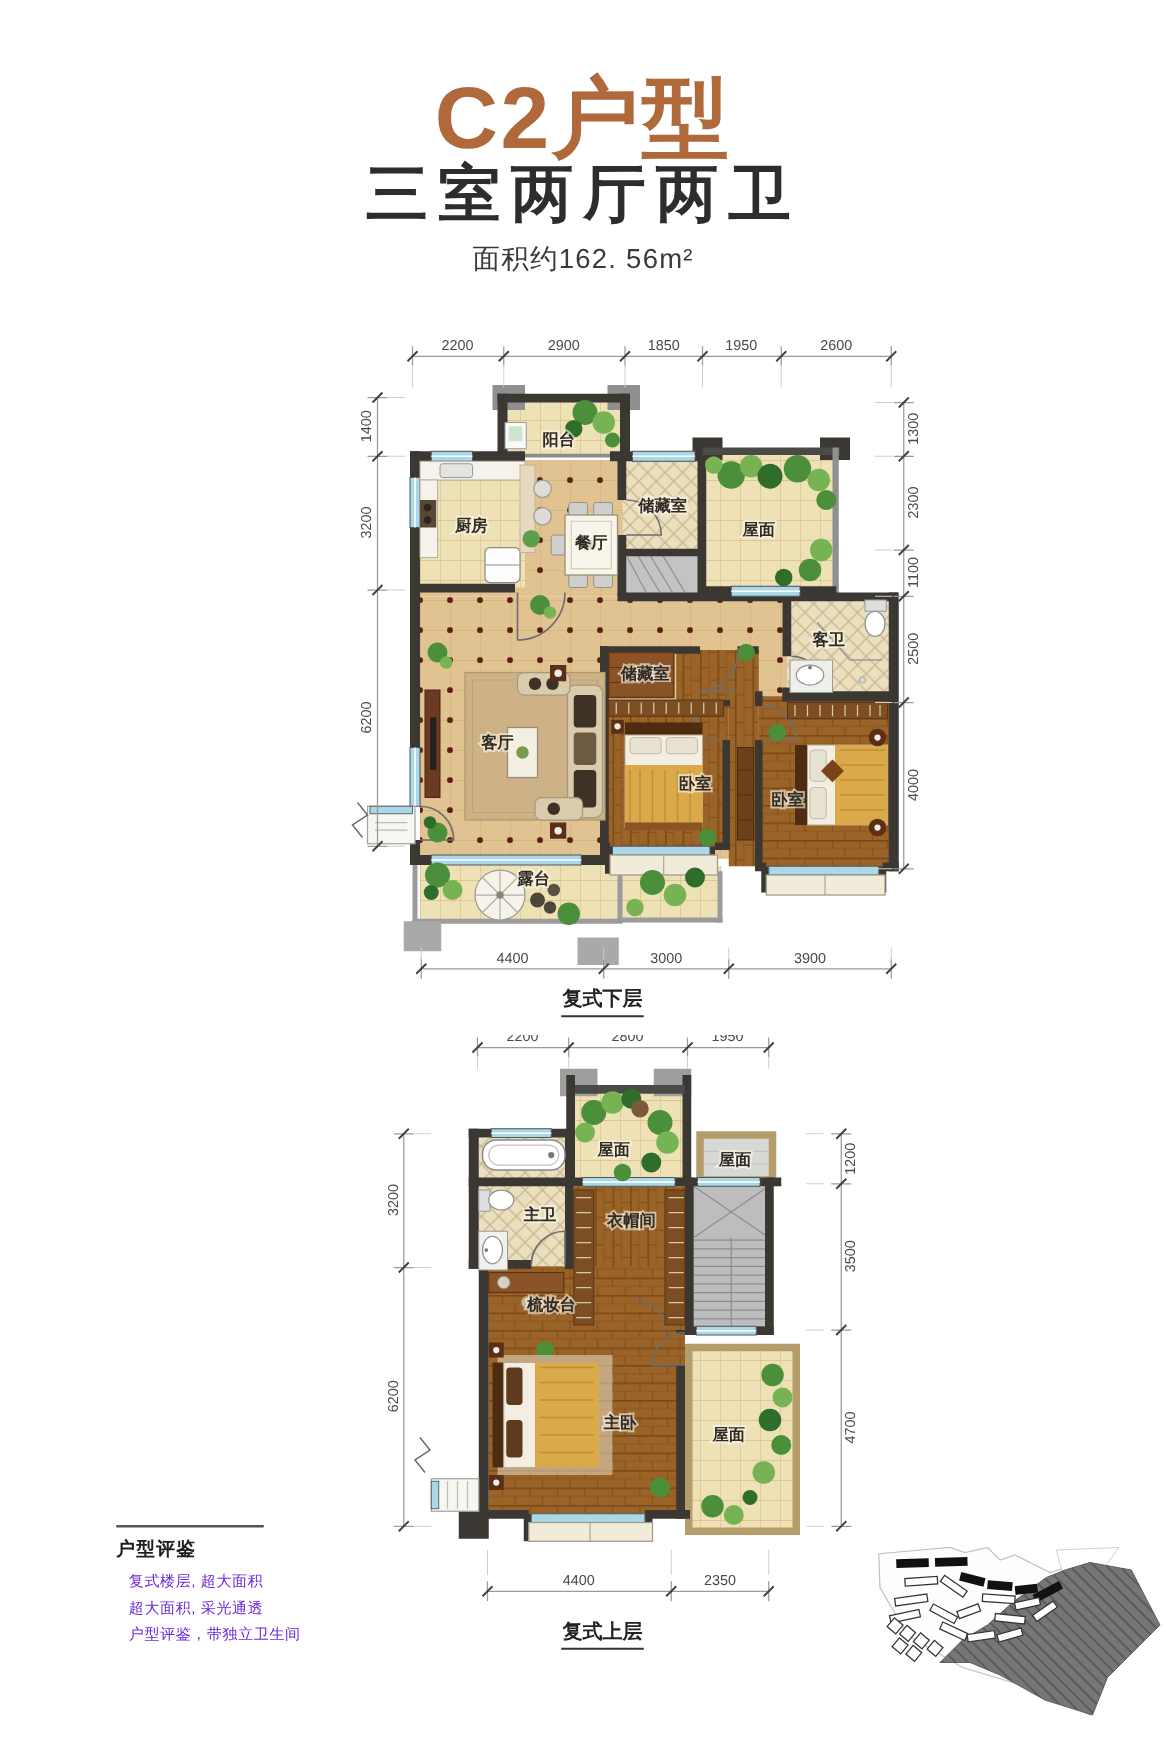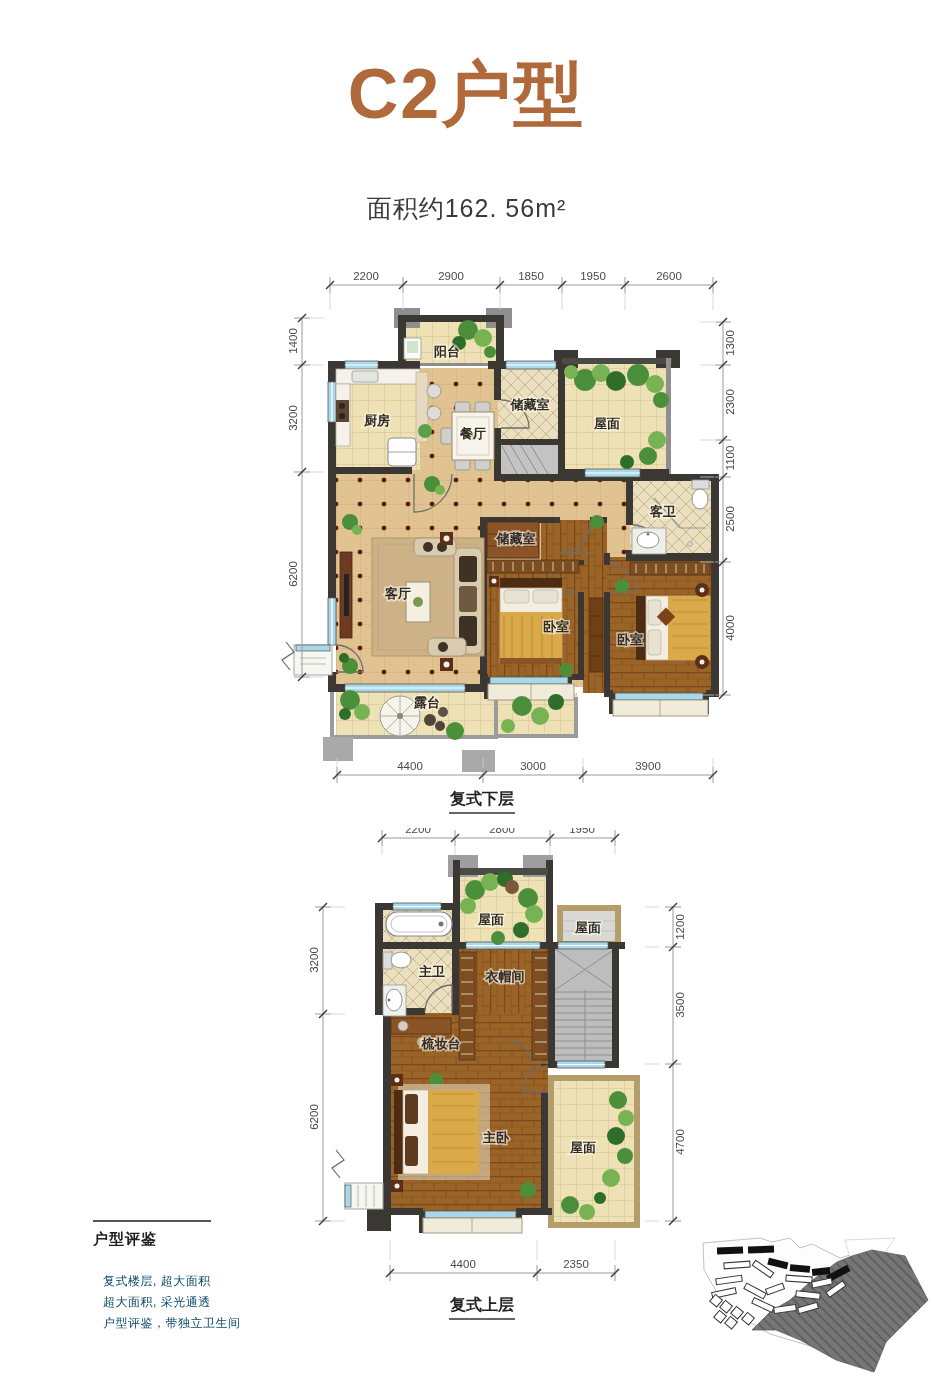--- a/index.html
+++ b/index.html
@@ -1,30 +1,30 @@
 <!DOCTYPE html>
 <html><head>
 <meta charset="utf-8">
 <style>
   html,body{margin:0;padding:0;background:#fff;}
   .page{position:relative;width:933px;height:1400px;background:#fff;overflow:hidden;
         font-family:"Liberation Sans", sans-serif;}
   .hdr{position:absolute;left:0;width:100%;text-align:center;}
   .hdr-title{top:48px;font-size:70px;font-weight:bold;color:#b0693a;letter-spacing:2px;}
   .hdr-sub{top:122px;font-size:50px;font-weight:bold;color:#2d2d2d;letter-spacing:8px;}
-  .hdr-area{top:192px;font-size:25px;color:#3a3a3a;letter-spacing:1px;}
+  .hdr-area{top:192px;font-size:22px;color:#3a3a3a;letter-spacing:1px;}
   .plan-svg{position:absolute;}
   svg text{font-family:"Liberation Sans", sans-serif;}
   .room-lb{font-size:13px;font-weight:bold;fill:#2e2b26;paint-order:stroke;stroke:rgba(255,250,235,0.6);stroke-width:3px;}
   .dim-tx{font-size:11.5px;fill:#4a4a4a;}
   .cap-tx{font-size:16px;font-weight:bold;fill:#222;}
   .review{position:absolute;left:93px;top:1220px;width:170px;}
   .review .rline{height:2px;background:#555;width:118px;margin-bottom:8px;}
-  .review h3{margin:0 0 24px 0;font-size:15px;font-weight:bold;color:#1e1e1e;letter-spacing:1px;}
-  .review p{margin:0 0 4px 10px;font-size:12px;color:#0c4a6e;letter-spacing:0.5px;}
+  .review h3{margin:0 0 8px 0;font-size:15px;font-weight:bold;color:#1e1e1e;letter-spacing:1px;}
+  .review p{margin:0 0 4px 10px;font-size:12px;color:#6d28d9;letter-spacing:0.5px;}
 </style>
 </head>
 <body>
 
 <div class="page">
 
   <svg width="0" height="0" style="position:absolute" aria-hidden="true">
     <defs>
       <pattern id="pTile" width="16" height="16" patternUnits="userSpaceOnUse">
         <rect width="16" height="16" fill="#eee1b6"></rect>
@@ -55,20 +55,21 @@
         <path d="M6 0V7M16 7V14" stroke="#7b4a1a" stroke-width="0.7"></path>
       </pattern>
       <pattern id="pHatch" width="7" height="7" patternUnits="userSpaceOnUse" patternTransform="rotate(45)">
         <rect width="7" height="7" fill="#767676"></rect>
         <path d="M0 0.5H7" stroke="#595959" stroke-width="2"></path>
       </pattern>
     </defs>
   </svg>
 
   <div class="hdr hdr-title">C2户型</div>
+  <div class="hdr hdr-sub">三室两厅两卫</div>
   <div class="hdr hdr-area">面积约162. 56m²</div>
 
   <svg class="plan-svg" style="left:230px;top:250px" width="560" height="570" viewBox="230 250 560 570">
 
     <g>
       <rect x="336" y="368" width="226" height="109" fill="url(#pTanDot)"></rect>
       <rect x="336" y="477" width="294" height="210" fill="url(#pTanDot)"></rect>
       <rect x="336" y="368" width="84" height="102" fill="url(#pTile)"></rect>
       <rect x="402" y="318" width="100" height="47" fill="url(#pTile)"></rect>
       <rect x="498" y="368" width="64" height="74" fill="url(#pLatt)"></rect>

